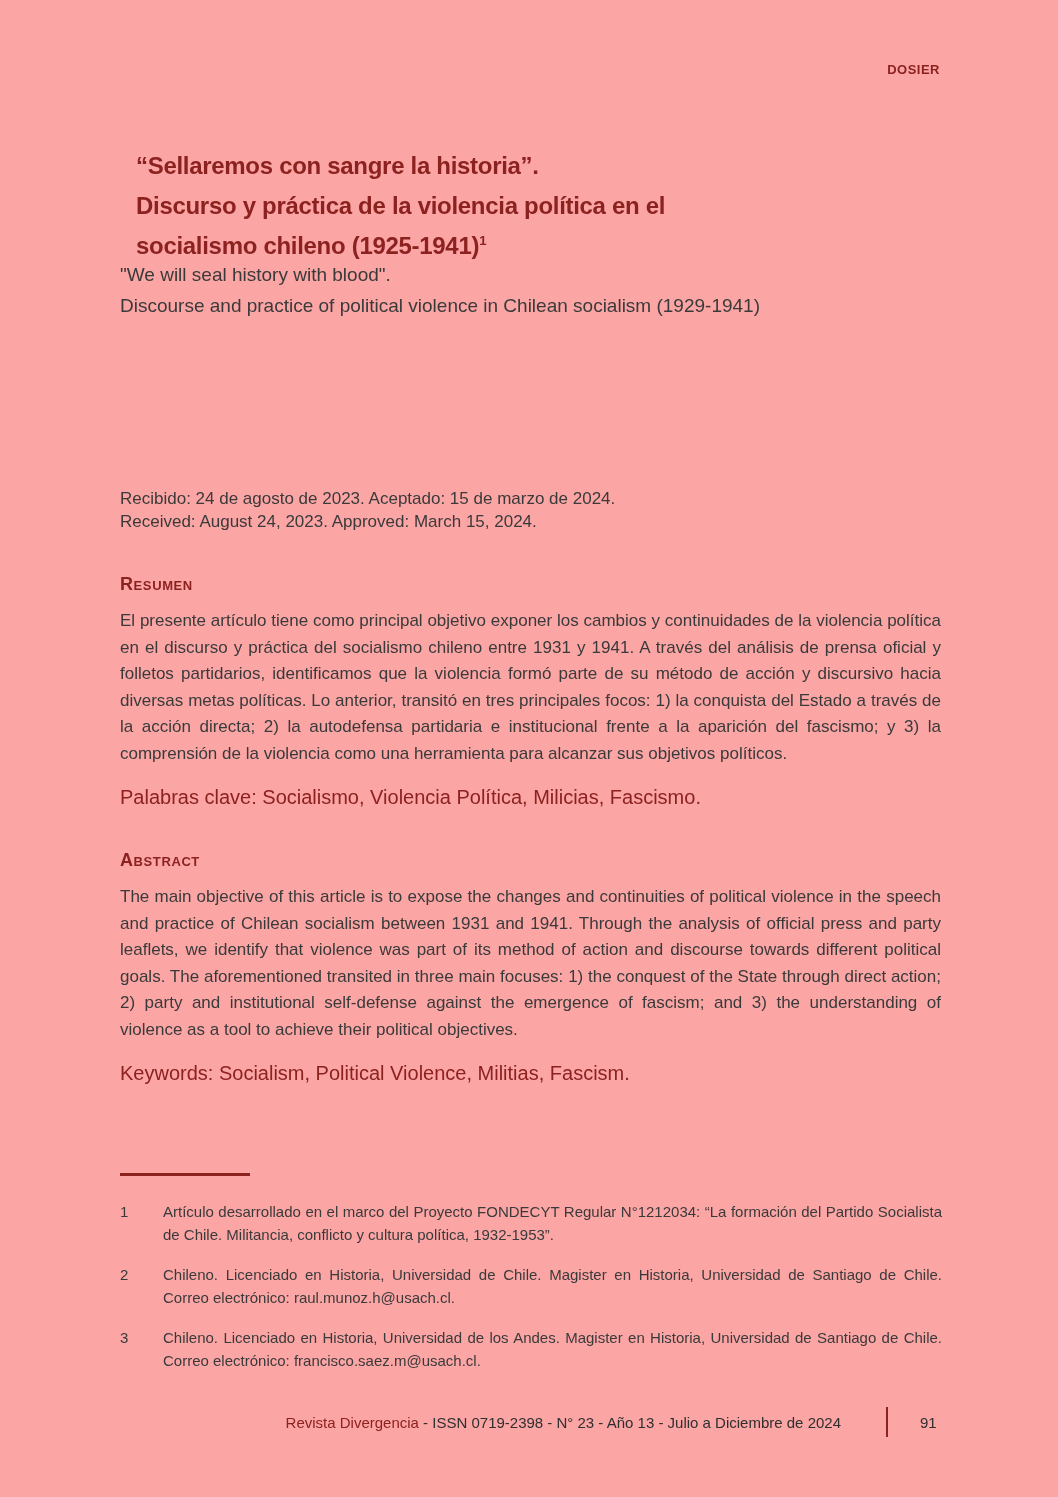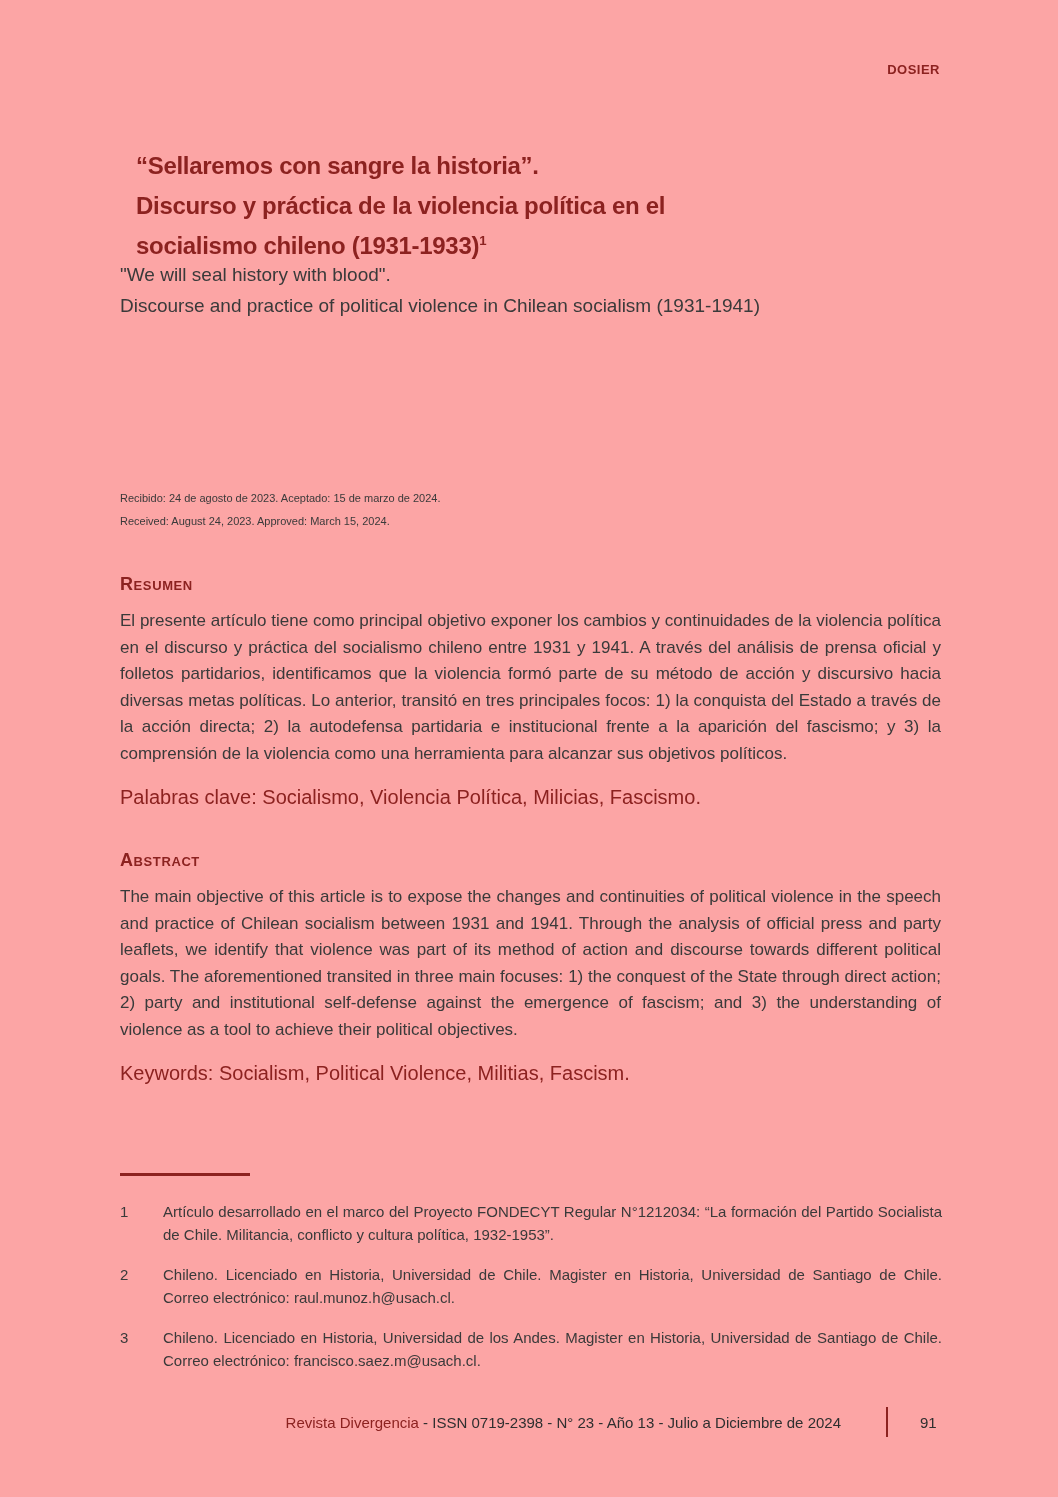--- a/index.html
+++ b/index.html
@@ -49,21 +49,21 @@
     left: 120px;
     font-size: 19px;
     line-height: 32px;
     color: #3a3a3a;
   }
   .authors sup { font-size: 0.58em; vertical-align: super; line-height: 0; }
   .dates {
     position: absolute;
     top: 487px;
     left: 120px;
-    font-size: 11px;
+    font-size: 17px;
     line-height: 23px;
     color: #3a3a3a;
   }
   .sec-heading {
     position: absolute;
     left: 120px;
     margin: 0;
     font-size: 18px;
     font-weight: 700;
     font-variant: small-caps;
@@ -141,25 +141,25 @@
   }
   .footer .pageno { min-width: 20px; text-align: left; }
 </style>
 </head>
 <body>
 
 <div class="page">
 
   <div class="dosier">DOSIER</div>
 
-  <h1 class="title"><span>“Sellaremos con sangre la historia”.</span><br><span>Discurso y práctica de la violencia política en el</span><br><span>socialismo chileno (1931-1933)</span><sup>1</sup></h1>
+  <h1 class="title"><span>“Sellaremos con sangre la historia”.</span><br><span>Discurso y práctica de la violencia política en el</span><br><span>socialismo chileno (1925-1941)</span><sup>1</sup></h1>
 
   <div class="subtitle">
     <div>"We will seal history with blood".</div>
-    <div>Discourse and practice of political violence in Chilean socialism (1931-1941)</div>
+    <div>Discourse and practice of political violence in Chilean socialism (1929-1941)</div>
   </div>
 
 
   <div class="dates">
     <div>Recibido: 24 de agosto de 2023. Aceptado: 15 de marzo de 2024.</div>
     <div>Received: August 24, 2023. Approved: March 15, 2024.</div>
   </div>
 
   <h2 class="sec-heading resumen">Resumen</h2>
   <p class="body-par resumen-body">El presente artículo tiene como principal objetivo exponer los cambios y continuidades de la violencia política en el discurso y práctica del socialismo chileno entre 1931 y 1941. A través del análisis de prensa oficial y folletos partidarios, identificamos que la violencia formó parte de su método de acción y discursivo hacia diversas metas políticas. Lo anterior, transitó en tres principales focos: 1) la conquista del Estado a través de la acción directa; 2) la autodefensa partidaria e institucional frente a la aparición del fascismo; y 3) la comprensión de la violencia como una herramienta para alcanzar sus objetivos políticos.</p>

